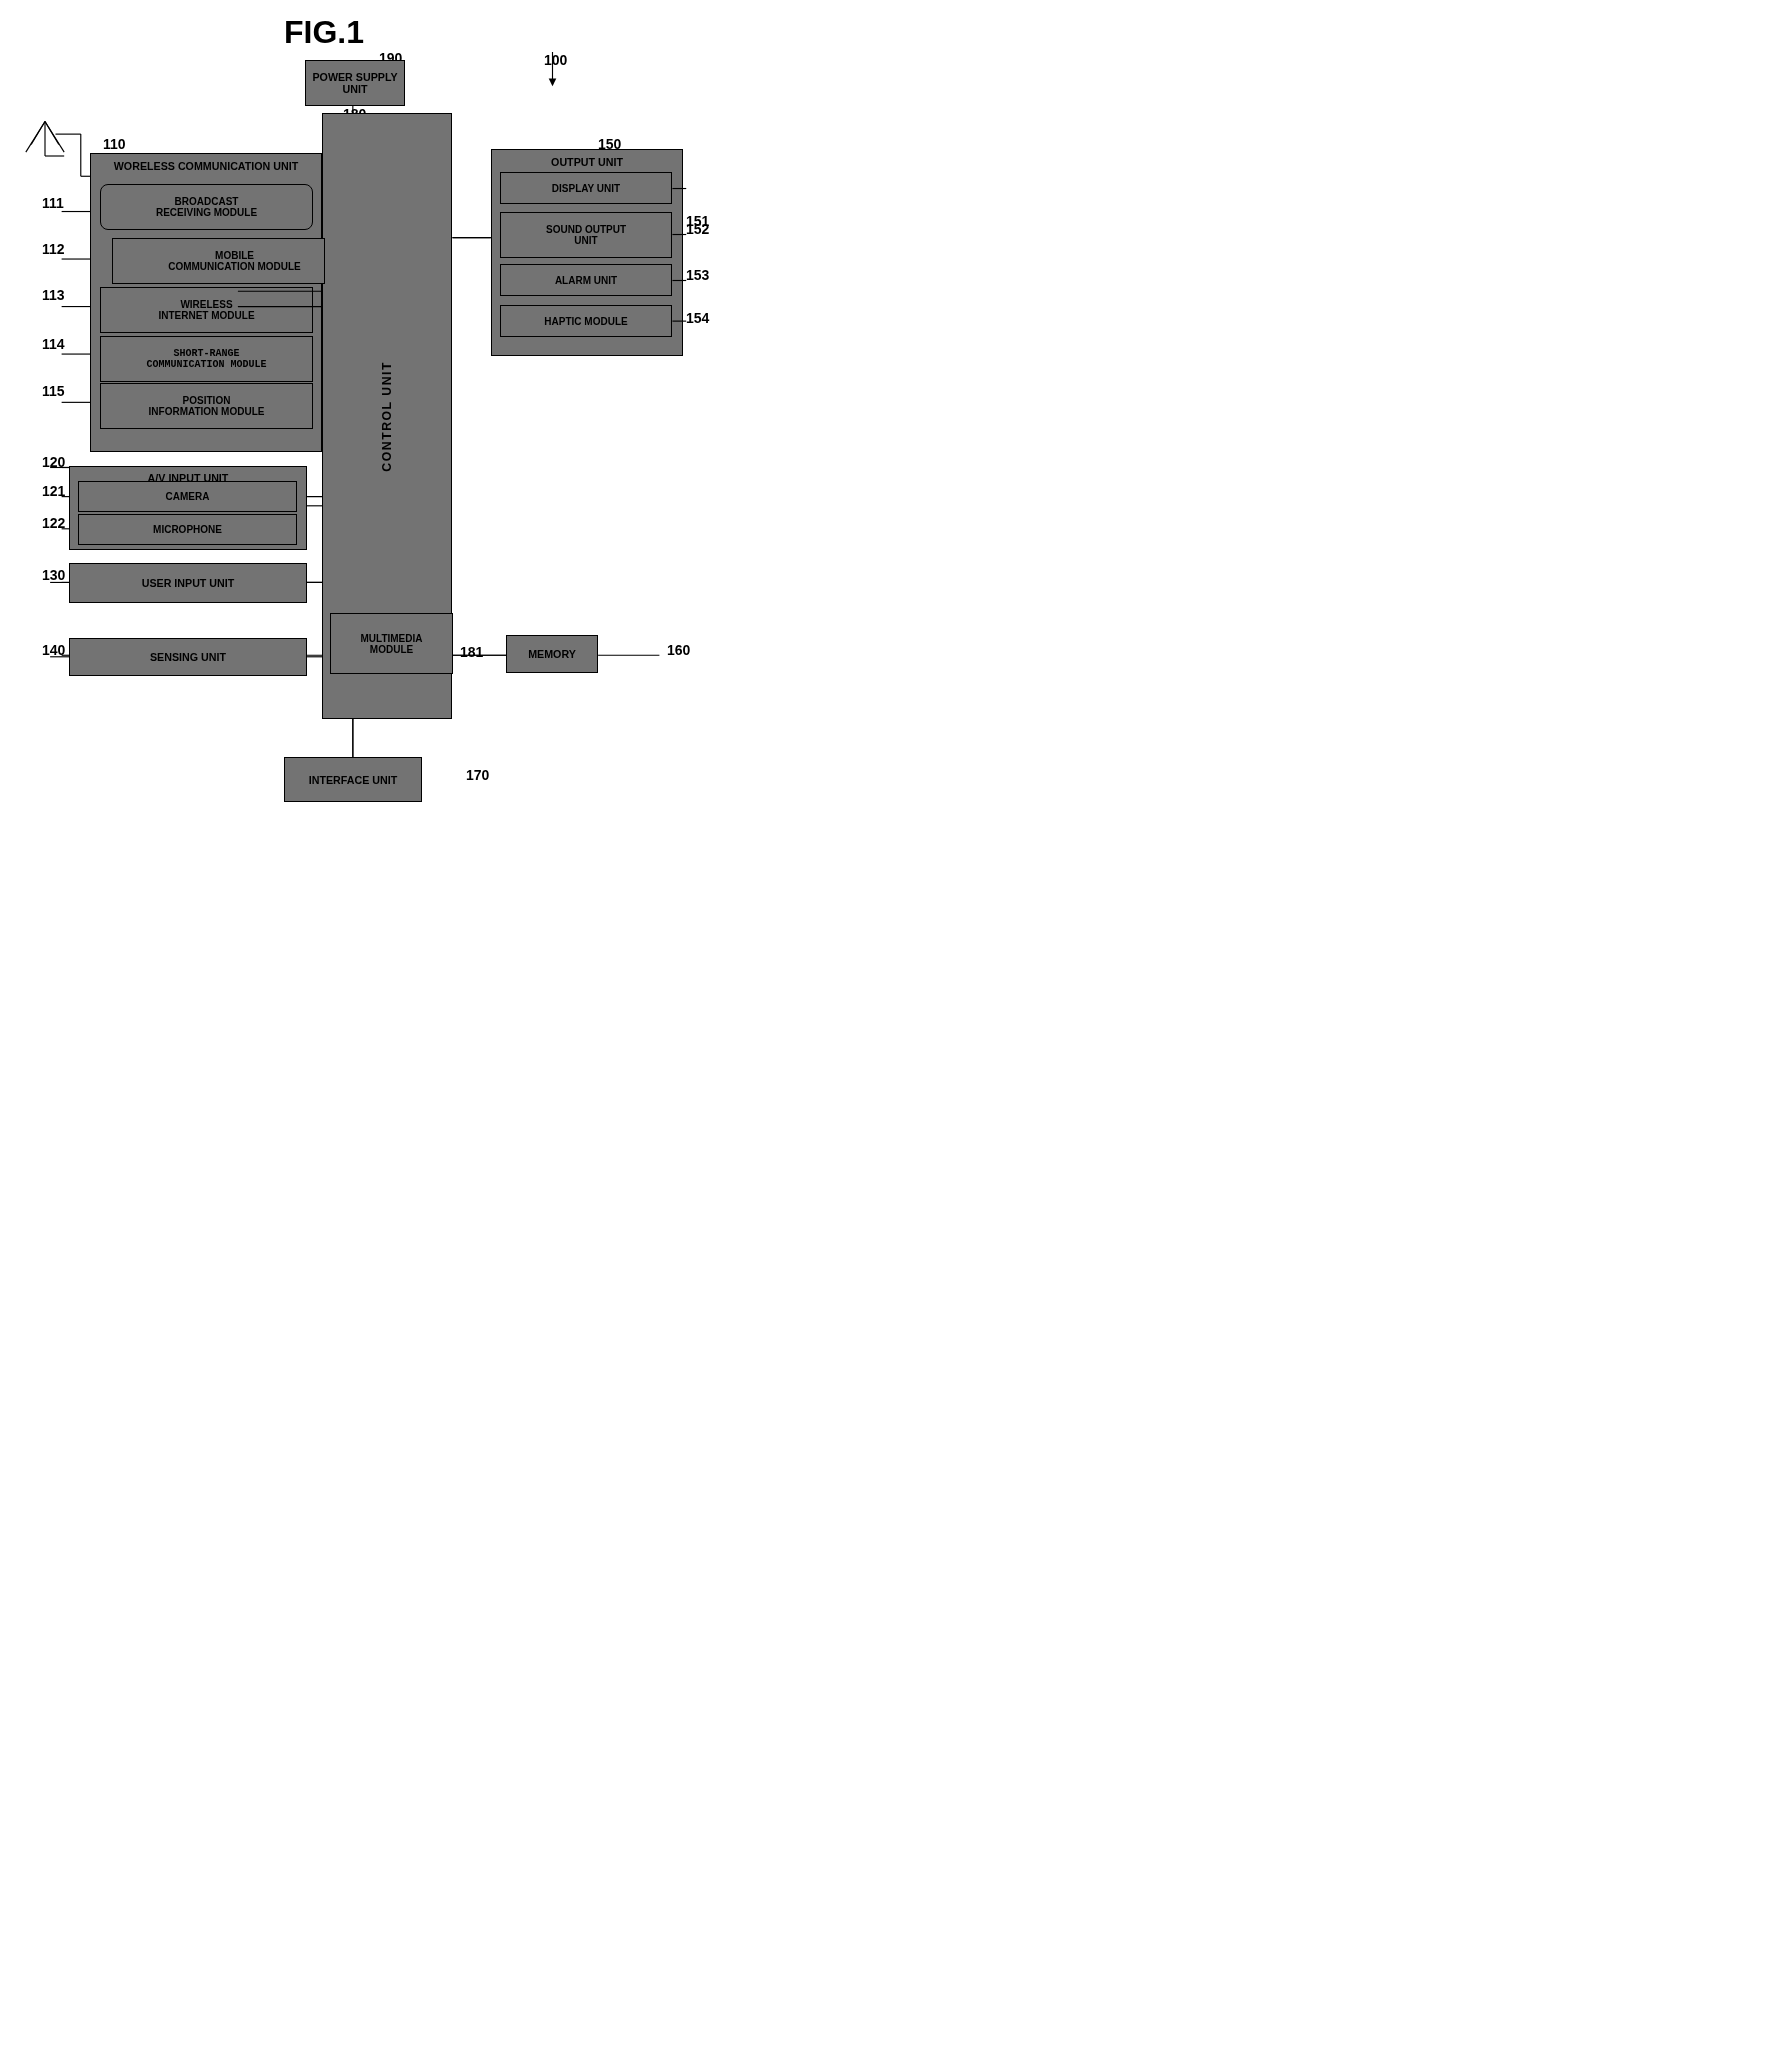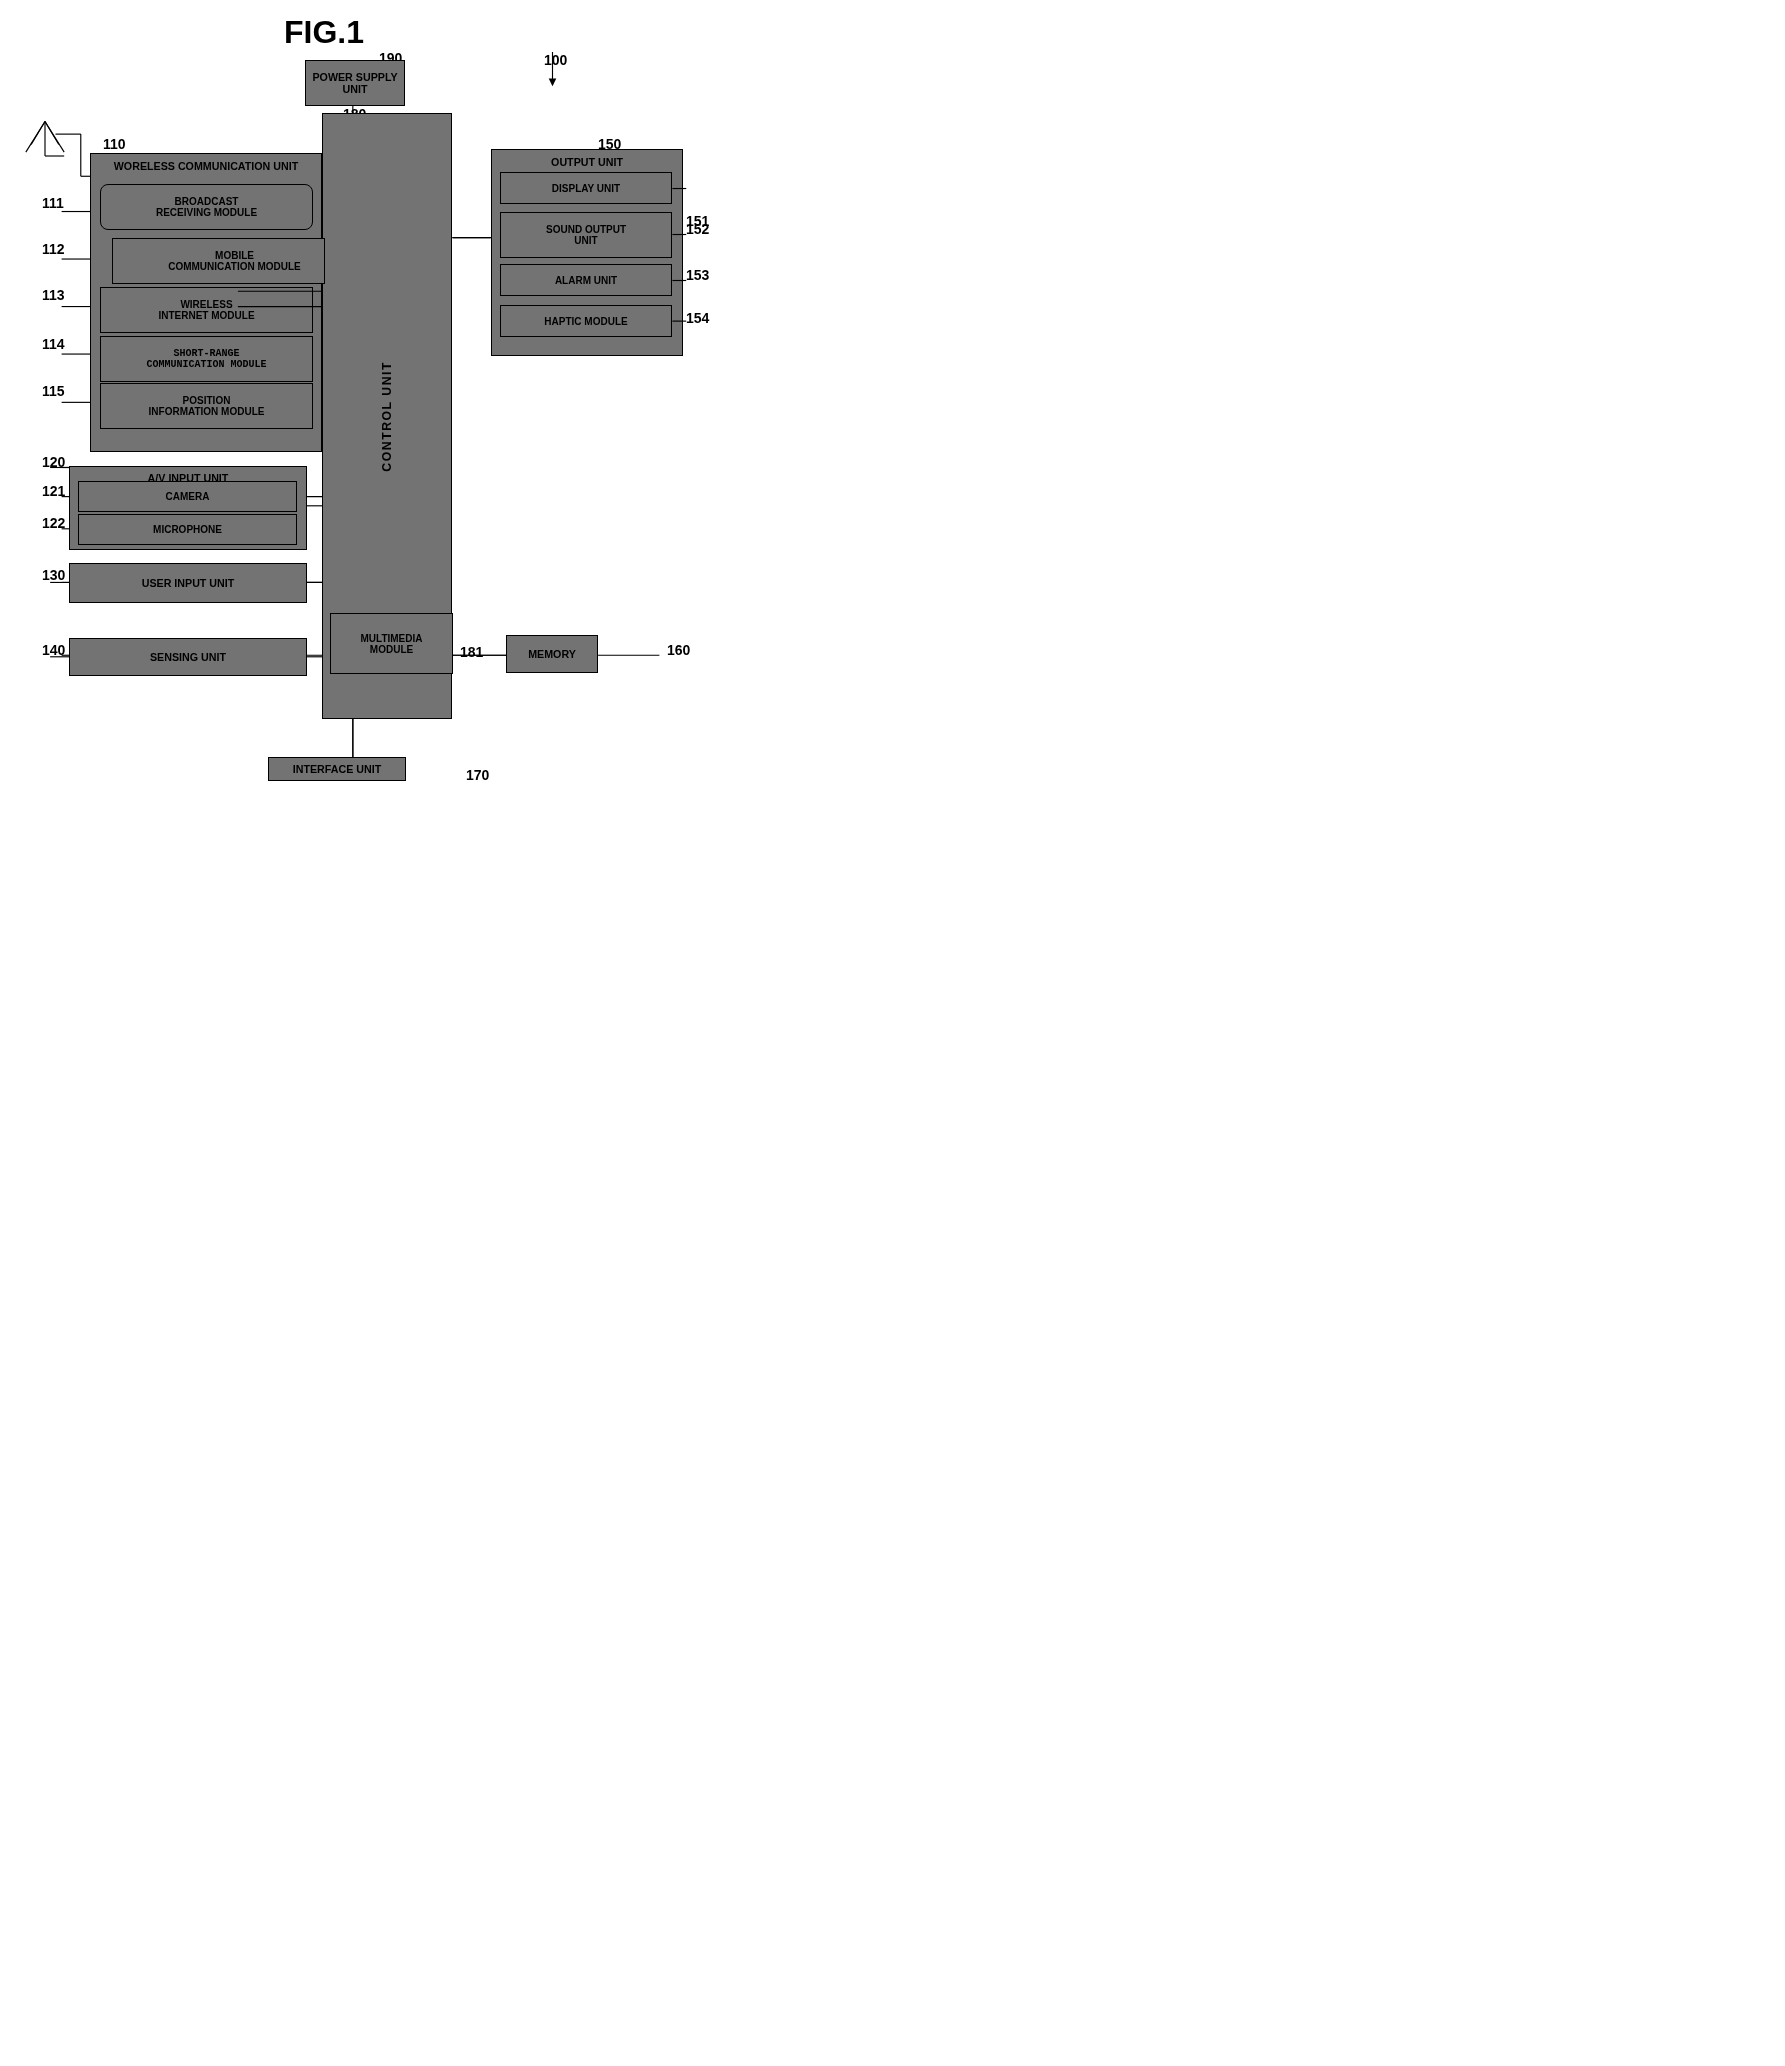--- a/index.html
+++ b/index.html
@@ -221,21 +221,21 @@
     <span style="white-space:pre-line;">MULTIMEDIA
 MODULE</span>
   </div>
 
   <div class="label" style="top:642px; left:667px;">160</div>
   <div class="box box-md" style="top:635px; left:506px; width:92px; height:38px;">
     <span>MEMORY</span>
   </div>
 
   <div class="label" style="top:767px; left:466px;">170</div>
-  <div class="box box-md" style="top:757px; left:268px; width:138px; height:24px;">
+  <div class="box box-md" style="top:757px; left:284px; width:138px; height:45px;">
     <span>INTERFACE UNIT</span>
   </div>
 
   <div class="label" style="top:136px; left:598px;">150</div>
   <div class="box box-md" style="top:149px; left:491px; width:192px; height:207px;">
     <span style="position:absolute; top:6.1px; left:0; width:100%; text-align:center; font-size:10.7px;">OUTPUT UNIT</span>
   </div>
 
   <div class="label" style="top:175px; left:686px;margin-top:38px;">151</div>
   <div class="box box-sm" style="top:172px; left:500px; width:172px; height:32px;">

